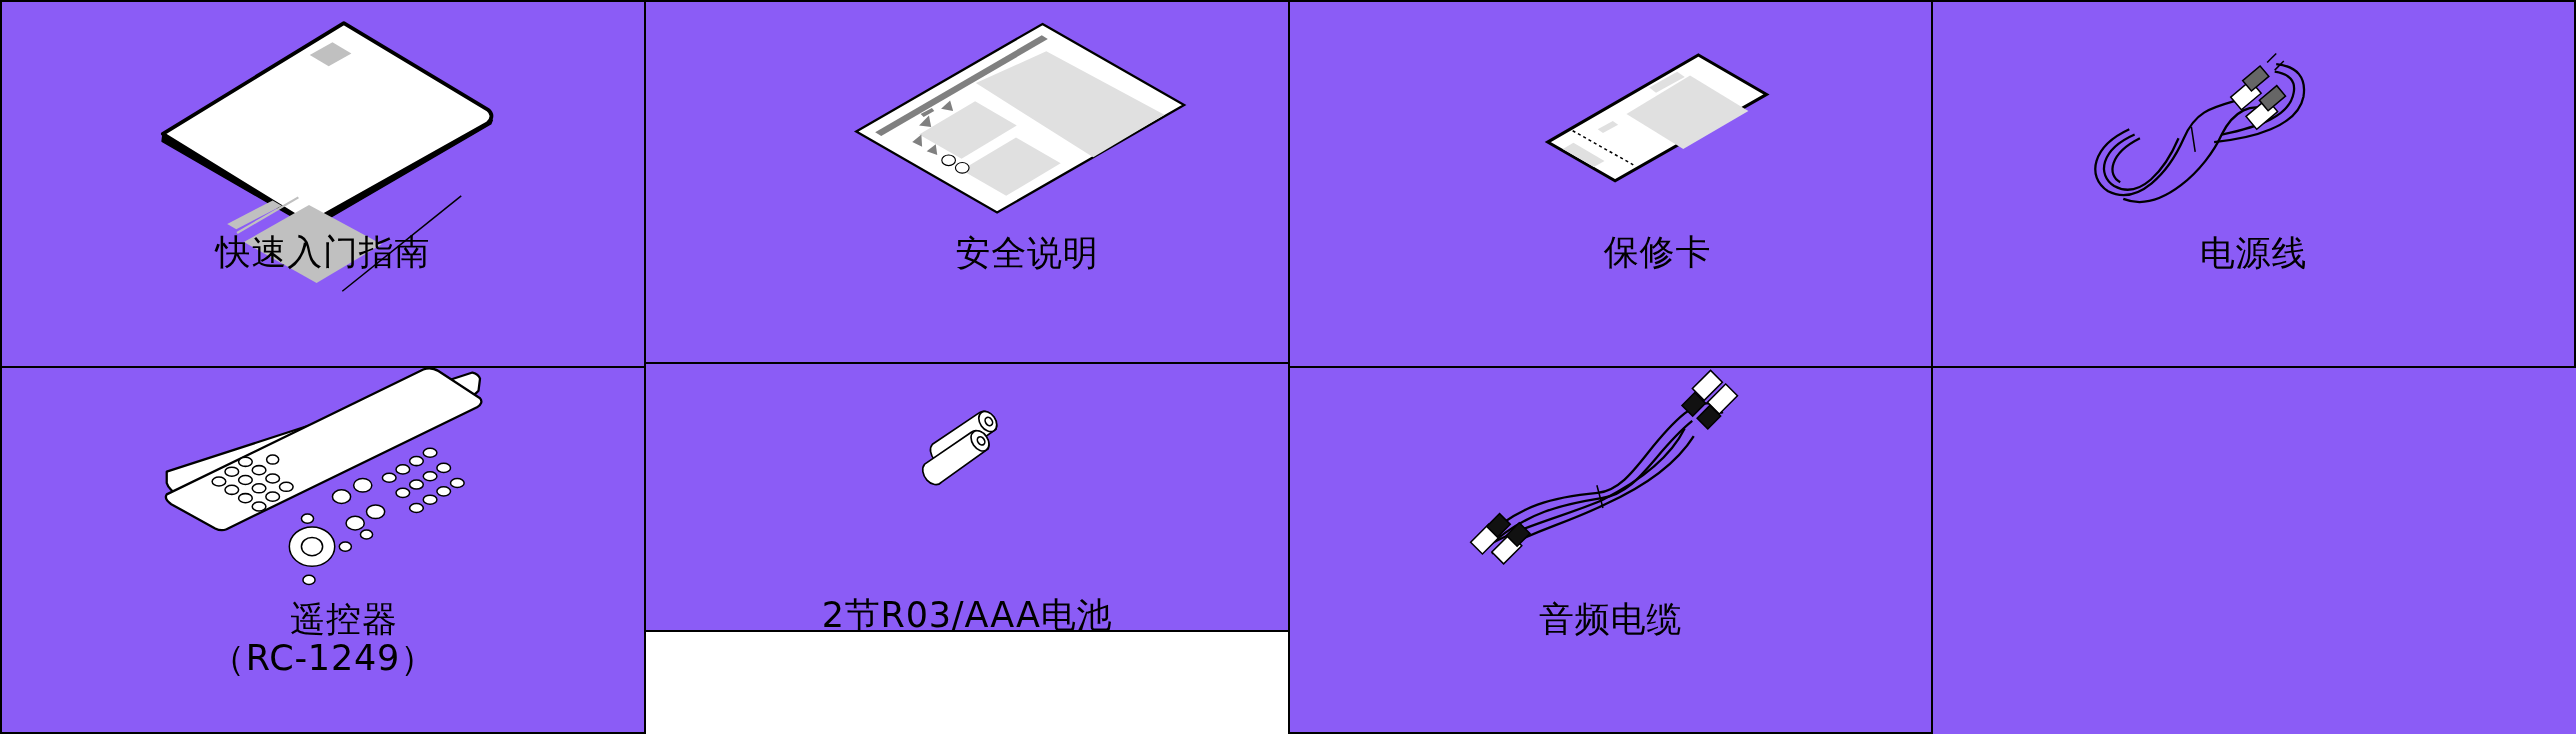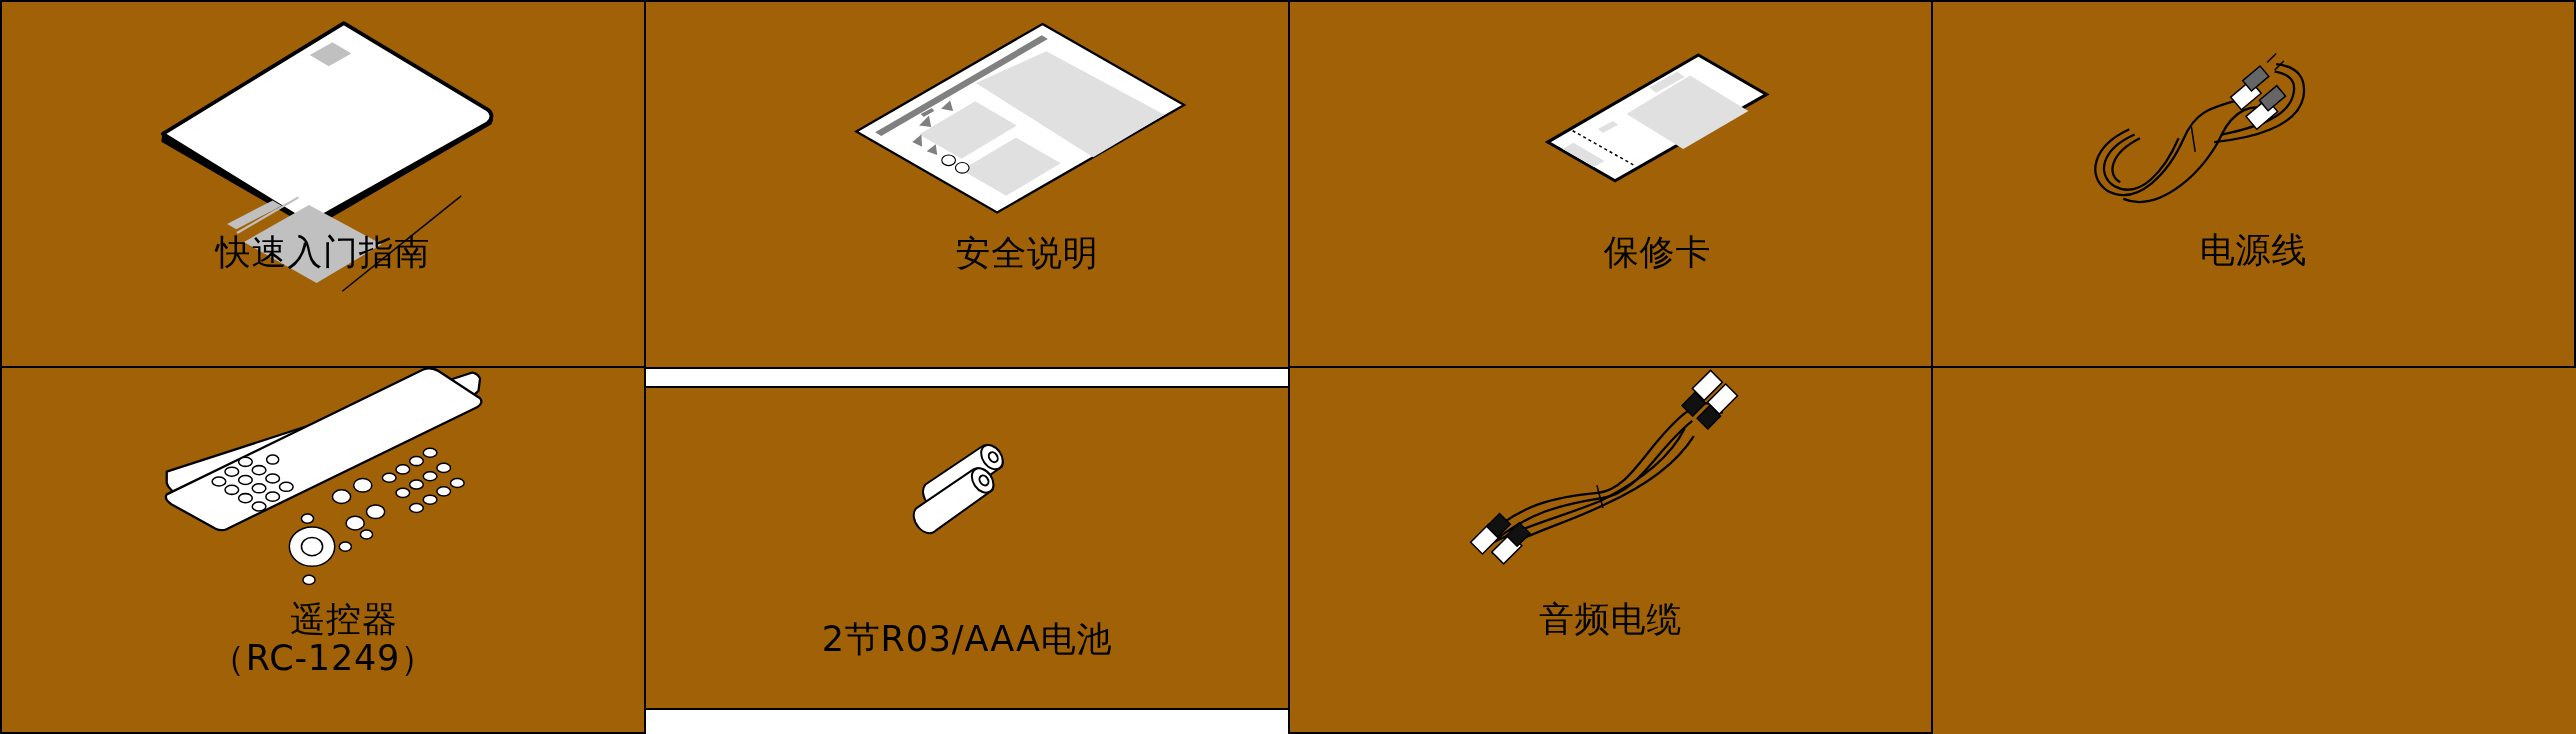--- a/index.html
+++ b/index.html
@@ -1,19 +1,19 @@
 <!DOCTYPE html>
 <html style="font-size:12.2px"><head>
 <meta charset="utf-8">
 <style>
   html, body { margin: 0; padding: 0; background: #ffffff; }
   body { width: 2576px; height: 734px; position: relative; overflow: hidden;
          font-family: "DejaVu Sans", "Liberation Sans", sans-serif; color: #000; }
   .grid { position: absolute; left: 0; top: 0; width: 2576px; height: 734px; }
-  .cell { position: absolute; box-sizing: border-box; background: #a16207; }
+  .cell { position: absolute; box-sizing: border-box; background: #8b5cf6; }
   .cell.bordered { border: 2.3px solid #000; }
   .cell.open { border-top: 2.3px solid #000; border-left: 2.3px solid #000; }
   .illus { position: absolute; left: 0; top: 0; width: 100%; height: 100%; }
   .label { position: absolute; left: 0; right: 0; text-align: center;
            font-size: 35px; line-height: 38px; letter-spacing: 0.8px; white-space: nowrap; }
   .label.sub { font-size: 35px; }
 </style>
 </head>
 <body>
 
@@ -57,21 +57,21 @@
       <polygon points="476,70 566,122 366,236 277,185" fill="#fff" stroke="#000" stroke-width="4"></polygon>
       <polygon points="387,182 471,131 548,178 462,228" fill="#e0e0e0" transform="translate(-6,-34) scale(1 1)"></polygon>
       <polygon points="411,113 448,92 458,99 420,120" fill="#e0e0e0"></polygon>
       <polygon points="343,168 363,157 370,162 350,173" fill="#e0e0e0"></polygon>
       <polygon points="297,194 311,186 352,210 338,218" fill="#e0e0e0"></polygon>
       <line x1="310" y1="170" x2="390" y2="215" stroke="#000" stroke-width="2" stroke-dasharray="4,4"></line>
     </svg>
     <div class="label" style="top:231px;">保修卡</div>
   </div>
 
-  <div class="cell bordered" style="left:1931px;top:0;width:645px;height:369px;font-family:Liberation Mono, monospace;">
+  <div class="cell bordered" style="left:1931px;top:0;width:645px;height:369px;">
     <svg class="illus" viewBox="0 0 844 482">
       <g fill="none" stroke="#000" stroke-width="3">
         <path d="M258,168 C210,190 200,230 230,250 C270,270 310,225 330,180 C345,145 365,140 400,130"></path>
         <path d="M265,175 C220,195 215,228 238,243 C272,262 305,222 323,180"></path>
         <path d="M272,180 C232,200 228,228 246,238"></path>
         <path d="M250,260 C300,280 360,220 380,175 C395,145 420,130 445,145"></path>
         <path d="M380,175 C430,165 470,150 475,120 C478,105 470,95 450,92"></path>
         <path d="M370,185 C420,180 480,165 488,125 C492,100 480,85 452,82"></path>
         <path d="M340,165 L345,198" stroke-width="2"></path>
       </g>
@@ -128,21 +128,21 @@
         <ellipse cx="546" cy="185" rx="9" ry="6"></ellipse>
           <ellipse cx="564" cy="174" rx="9" ry="6"></ellipse>
           <ellipse cx="582" cy="163" rx="9" ry="6"></ellipse>
           <ellipse cx="600" cy="152" rx="9" ry="6"></ellipse>
       </g>
     </svg>
     <div class="label" style="top:232px;padding-left:42px;">遥控器</div>
     <div class="label sub" style="top:271px;">（RC-1249）</div>
   </div>
 
-  <div class="cell bordered" style="left:644px;top:386px;width:646px;height:324px;padding-left:30px;">
+  <div class="cell bordered" style="left:644px;top:362px;width:646px;height:270px;padding-left:30px;">
     <svg class="illus" viewBox="0 0 845 481">
       <g fill="#fff" stroke="#000" stroke-width="3">
         <path d="M360,145 L445,88 A16,22 -35 0 1 475,118 L390,178 A16,22 -35 0 1 360,145 Z"></path>
         <ellipse cx="460" cy="104" rx="14" ry="20" transform="rotate(-35 460 104)"></ellipse>
         <ellipse cx="462" cy="104" rx="6" ry="8" transform="rotate(-35 462 104)"></ellipse>
         <path d="M346,181 L431,123 A16,22 -35 0 1 461,153 L376,214 A16,22 -35 0 1 346,181 Z"></path>
         <ellipse cx="446" cy="139" rx="14" ry="20" transform="rotate(-35 446 139)"></ellipse>
         <ellipse cx="448" cy="139" rx="6" ry="8" transform="rotate(-35 448 139)"></ellipse>
       </g>
     </svg>

